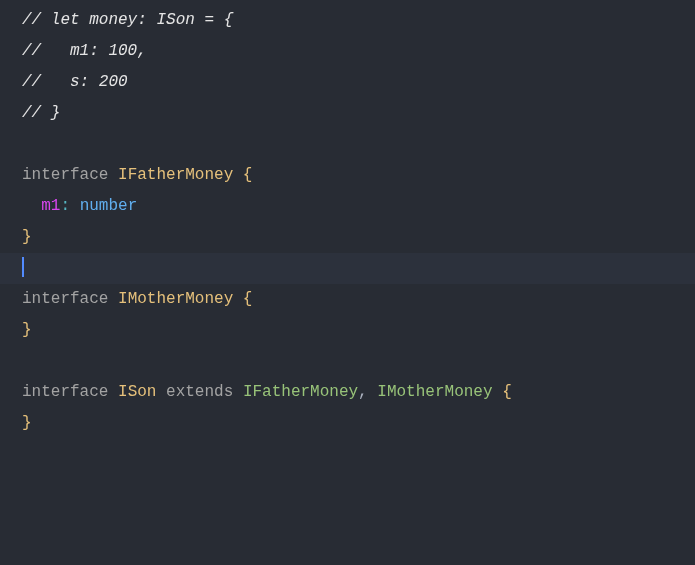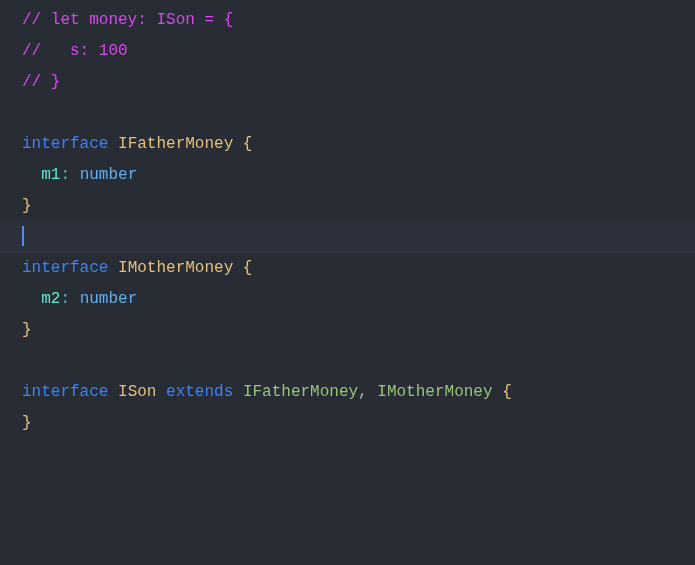--- a/index.html
+++ b/index.html
@@ -33,41 +33,41 @@
     }
     .cursor {
       display: inline-block;
       width: 1.5px;
       height: 20px;
       background-color: #528bff;
       vertical-align: middle;
       position: relative;
       top: -1px;
     }
-    .comment { color: #d946ef; }
-    .keyword { color: #3b82f6; text-align: right; }
+    .comment { color: #e5e5e5; font-style: italic; }
+    .keyword { color: #a3a3a3; text-align: right; }
     .class-name { color: #e5c07b; }
     .punctuation { color: #abb2bf; }
     .brace { color: #e5c07b; }
-    .property { color: #5eead4; }
+    .property { color: #d946ef; }
     .type { color: #61afef; }
     .extends-name { color: #98c379; }
     .operator { color: #56b6c2; }
   </style>
 </head>
 <body>
 
 <div class="editor">
   <div class="line"><span class="comment">// let money: ISon = {</span></div>
-  <div class="line"><span class="comment">//   s: 100</span></div>
+  <div class="line"><span class="comment">//   m1: 100,</span></div>
+  <div class="line"><span class="comment">//   s: 200</span></div>
   <div class="line"><span class="comment">// }</span></div>
   <div class="line"></div>
   <div class="line"><span class="keyword">interface</span><span> </span><span class="class-name">IFatherMoney</span><span> </span><span class="brace">{</span></div>
   <div class="line"><span>  </span><span class="property">m1</span><span class="operator">:</span><span> </span><span class="type">number</span></div>
   <div class="line"><span class="brace">}</span></div>
   <div class="line line-highlight"><span class="cursor"></span></div>
   <div class="line"><span class="keyword">interface</span><span> </span><span class="class-name">IMotherMoney</span><span> </span><span class="brace">{</span></div>
-  <div class="line"><span>  </span><span class="property">m2</span><span class="operator">:</span><span> </span><span class="type">number</span></div>
   <div class="line"><span class="brace">}</span></div>
   <div class="line"></div>
   <div class="line"><span class="keyword">interface</span><span> </span><span class="class-name">ISon</span><span> </span><span class="keyword">extends</span><span> </span><span class="extends-name">IFatherMoney</span><span class="punctuation">,</span><span> </span><span class="extends-name">IMotherMoney</span><span> </span><span class="brace">{</span></div>
   <div class="line"><span class="brace">}</span></div>
 </div>
 
 </body></html>

